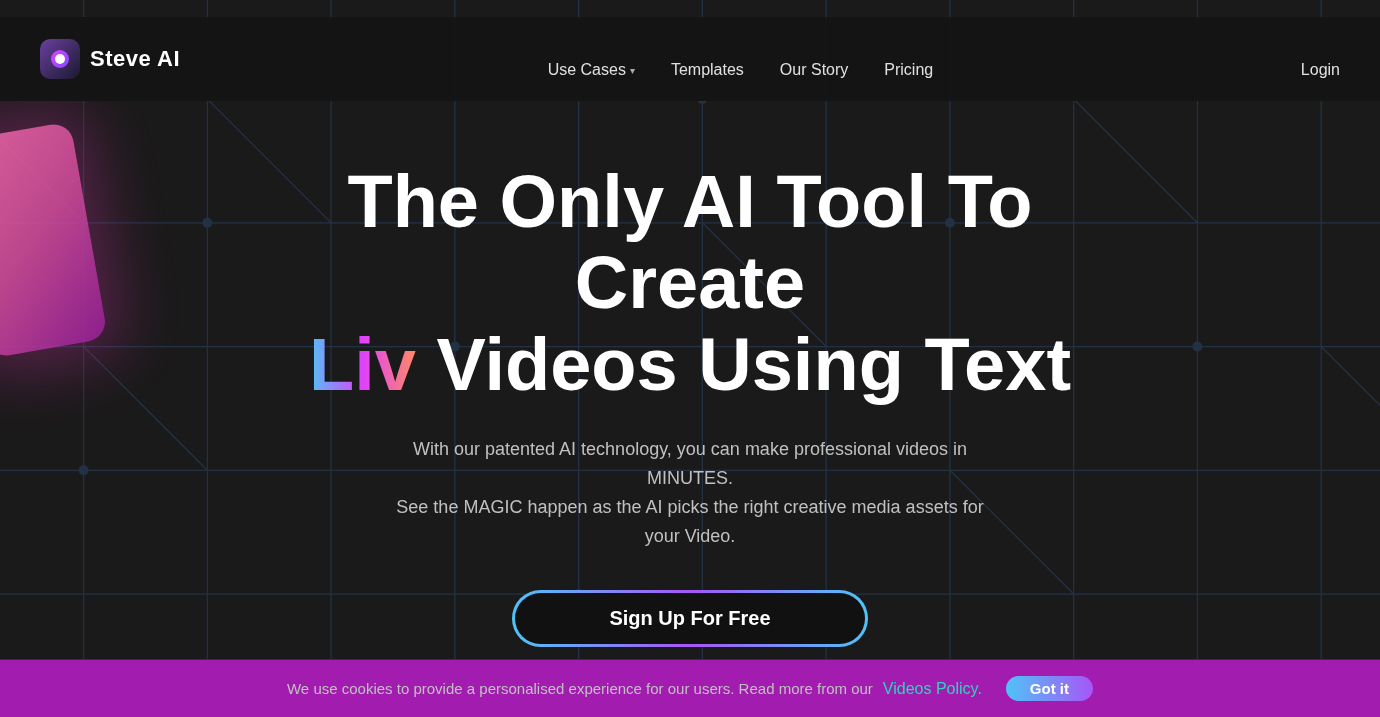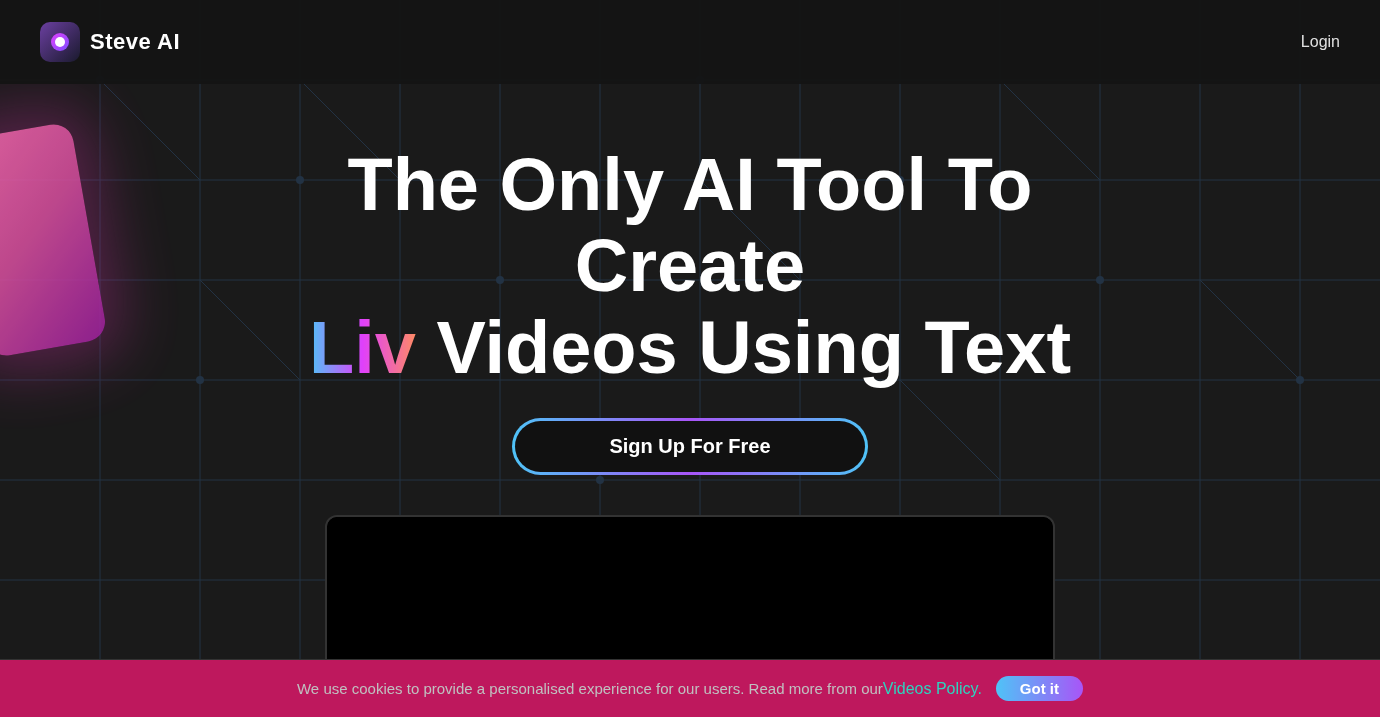--- a/index.html
+++ b/index.html
@@ -39,24 +39,25 @@
       z-index: 1;
       opacity: 0.85;
       box-shadow: 0 0 60px 20px rgba(200, 50, 160, 0.4);
     }
 
     
     .navbar {
       position: relative;
       z-index: 10;
       display: flex;
-      align-items: center;
+      align-items: flex-end;
       justify-content: space-between;
       padding: 22px 40px;
       background: rgba(20,20,20,0.95);
+      margin-top: 17px;
     }
     .logo-area {
       display: flex;
       align-items: center;
       gap: 10px;
     }
     .logo-icon {
       width: 40px;
       height: 40px;
       border-radius: 10px;
@@ -193,26 +194,27 @@
       overflow: hidden;
     }
 
     
     .cookie-banner {
       position: fixed;
       bottom: 0;
       left: 0;
       right: 0;
       z-index: 100;
-      background: #be185d;
+      background: #a21caf;
       border-top: 1px solid #333;
       padding: 16px 40px;
       display: flex;
       align-items: center;
       justify-content: center;
+      gap: 10px;
     }
     .cookie-text {
       font-size: 15px;
       color: #c0c0c0;
     }
     .cookie-link {
       color: #2dd4bf;
       cursor: pointer;
       text-decoration: none;
     }
@@ -281,32 +283,45 @@
 <div class="pink-blob"></div>
 
 <nav class="navbar">
   <div class="logo-area">
     <div class="logo-icon">
       <div class="eye"></div>
     </div>
     <span class="logo-text">Steve AI</span>
   </div>
 
+  <div class="nav-links">
+    <a class="nav-link">
+      <span>Use Cases</span>
+      <span class="chevron">▾</span>
+    </a>
+    <a class="nav-link">Templates</a>
+    <a class="nav-link">Our Story</a>
+    <a class="nav-link">Pricing</a>
+  </div>
 
   <div class="nav-auth">
     <button class="login-btn">Login</button>
   </div>
 </nav>
 
 <section class="hero">
   <h1 class="hero-title">
     <span>The Only AI Tool To Create</span><br>
     <span class="liv">Liv</span>
     <span>Videos Using Text</span>
   </h1>
+  <p class="hero-subtitle">
+    <span>With our patented AI technology, you can make professional videos in MINUTES.</span><br>
+    <span>See the MAGIC happen as the AI picks the right creative media assets for your Video.</span>
+  </p>
   <div class="cta-wrapper">
     <button class="cta-inner">Sign Up For Free</button>
   </div>
 
   
   <div class="video-preview">
     <div style="width:100%;height:100%;background:#000;border-radius:10px;"></div>
   </div>
 </section>
 

